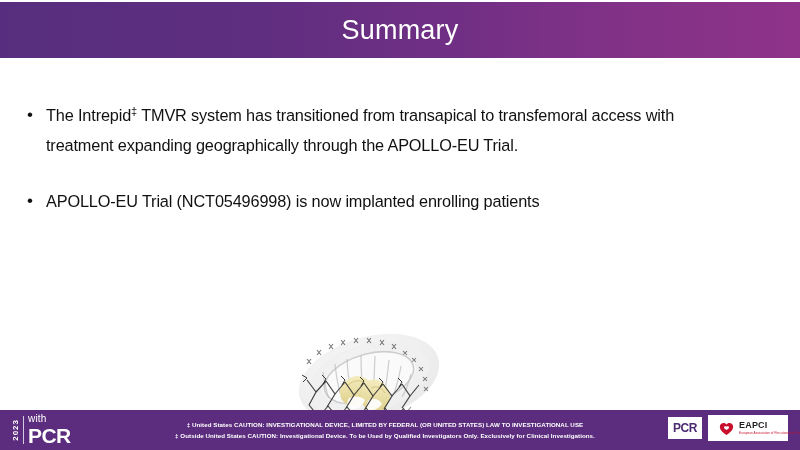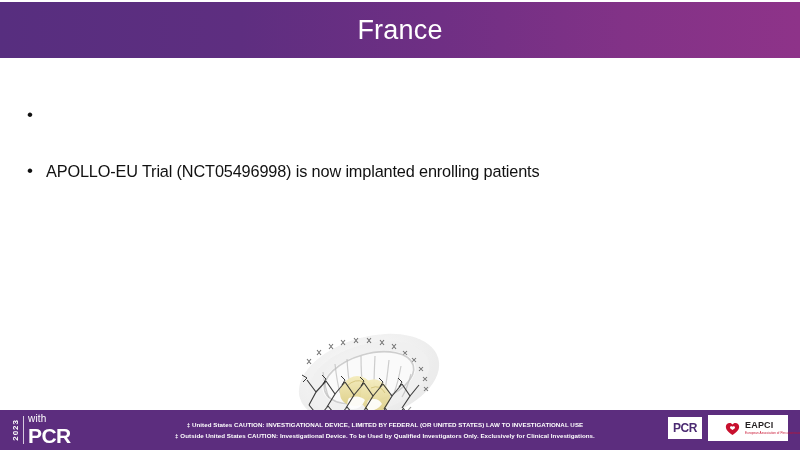--- a/index.html
+++ b/index.html
@@ -194,21 +194,21 @@
   }
   .logo-eapci-box {
     position: absolute;
     left: 708px;
     top: 415px;
     width: 80px;
     height: 26px;
     background: #ffffff;
     display: flex;
     align-items: center;
-    padding-left: 16px;
+    padding-left: 10px;
     box-sizing: border-box;
   }
   .eapci-heart {
     width: 17px;
     height: 17px;
     flex: 0 0 17px;
     margin-right: 4px;
   }
   .eapci-heart svg { display: block; }
   .eapci-text {
@@ -229,30 +229,32 @@
     font-weight: 400;
     letter-spacing: 0.05px;
     margin-top: 2px;
     white-space: nowrap;
   }
 </style>
 </head>
 <body>
 
 <div class="title-bar">
-  <div class="title-text">France</div>
+  <div class="title-text">Summary</div>
 </div>
 
 <div class="content">
 
   <div class="bullet-list">
 
     <div class="bullet">
       <div class="bullet-marker">•</div>
       <div class="bullet-body">
+        <span class="line">The Intrepid<sup class="dd">‡</sup> TMVR system has transitioned from transapical to transfemoral access with</span>
+        <span class="line">treatment expanding geographically through the APOLLO-EU Trial.</span>
       </div>
     </div>
 
     <div class="bullet">
       <div class="bullet-marker">•</div>
       <div class="bullet-body">
         <span class="line">APOLLO-EU Trial (NCT05496998) is now implanted enrolling patients</span>
       </div>
     </div>
 

